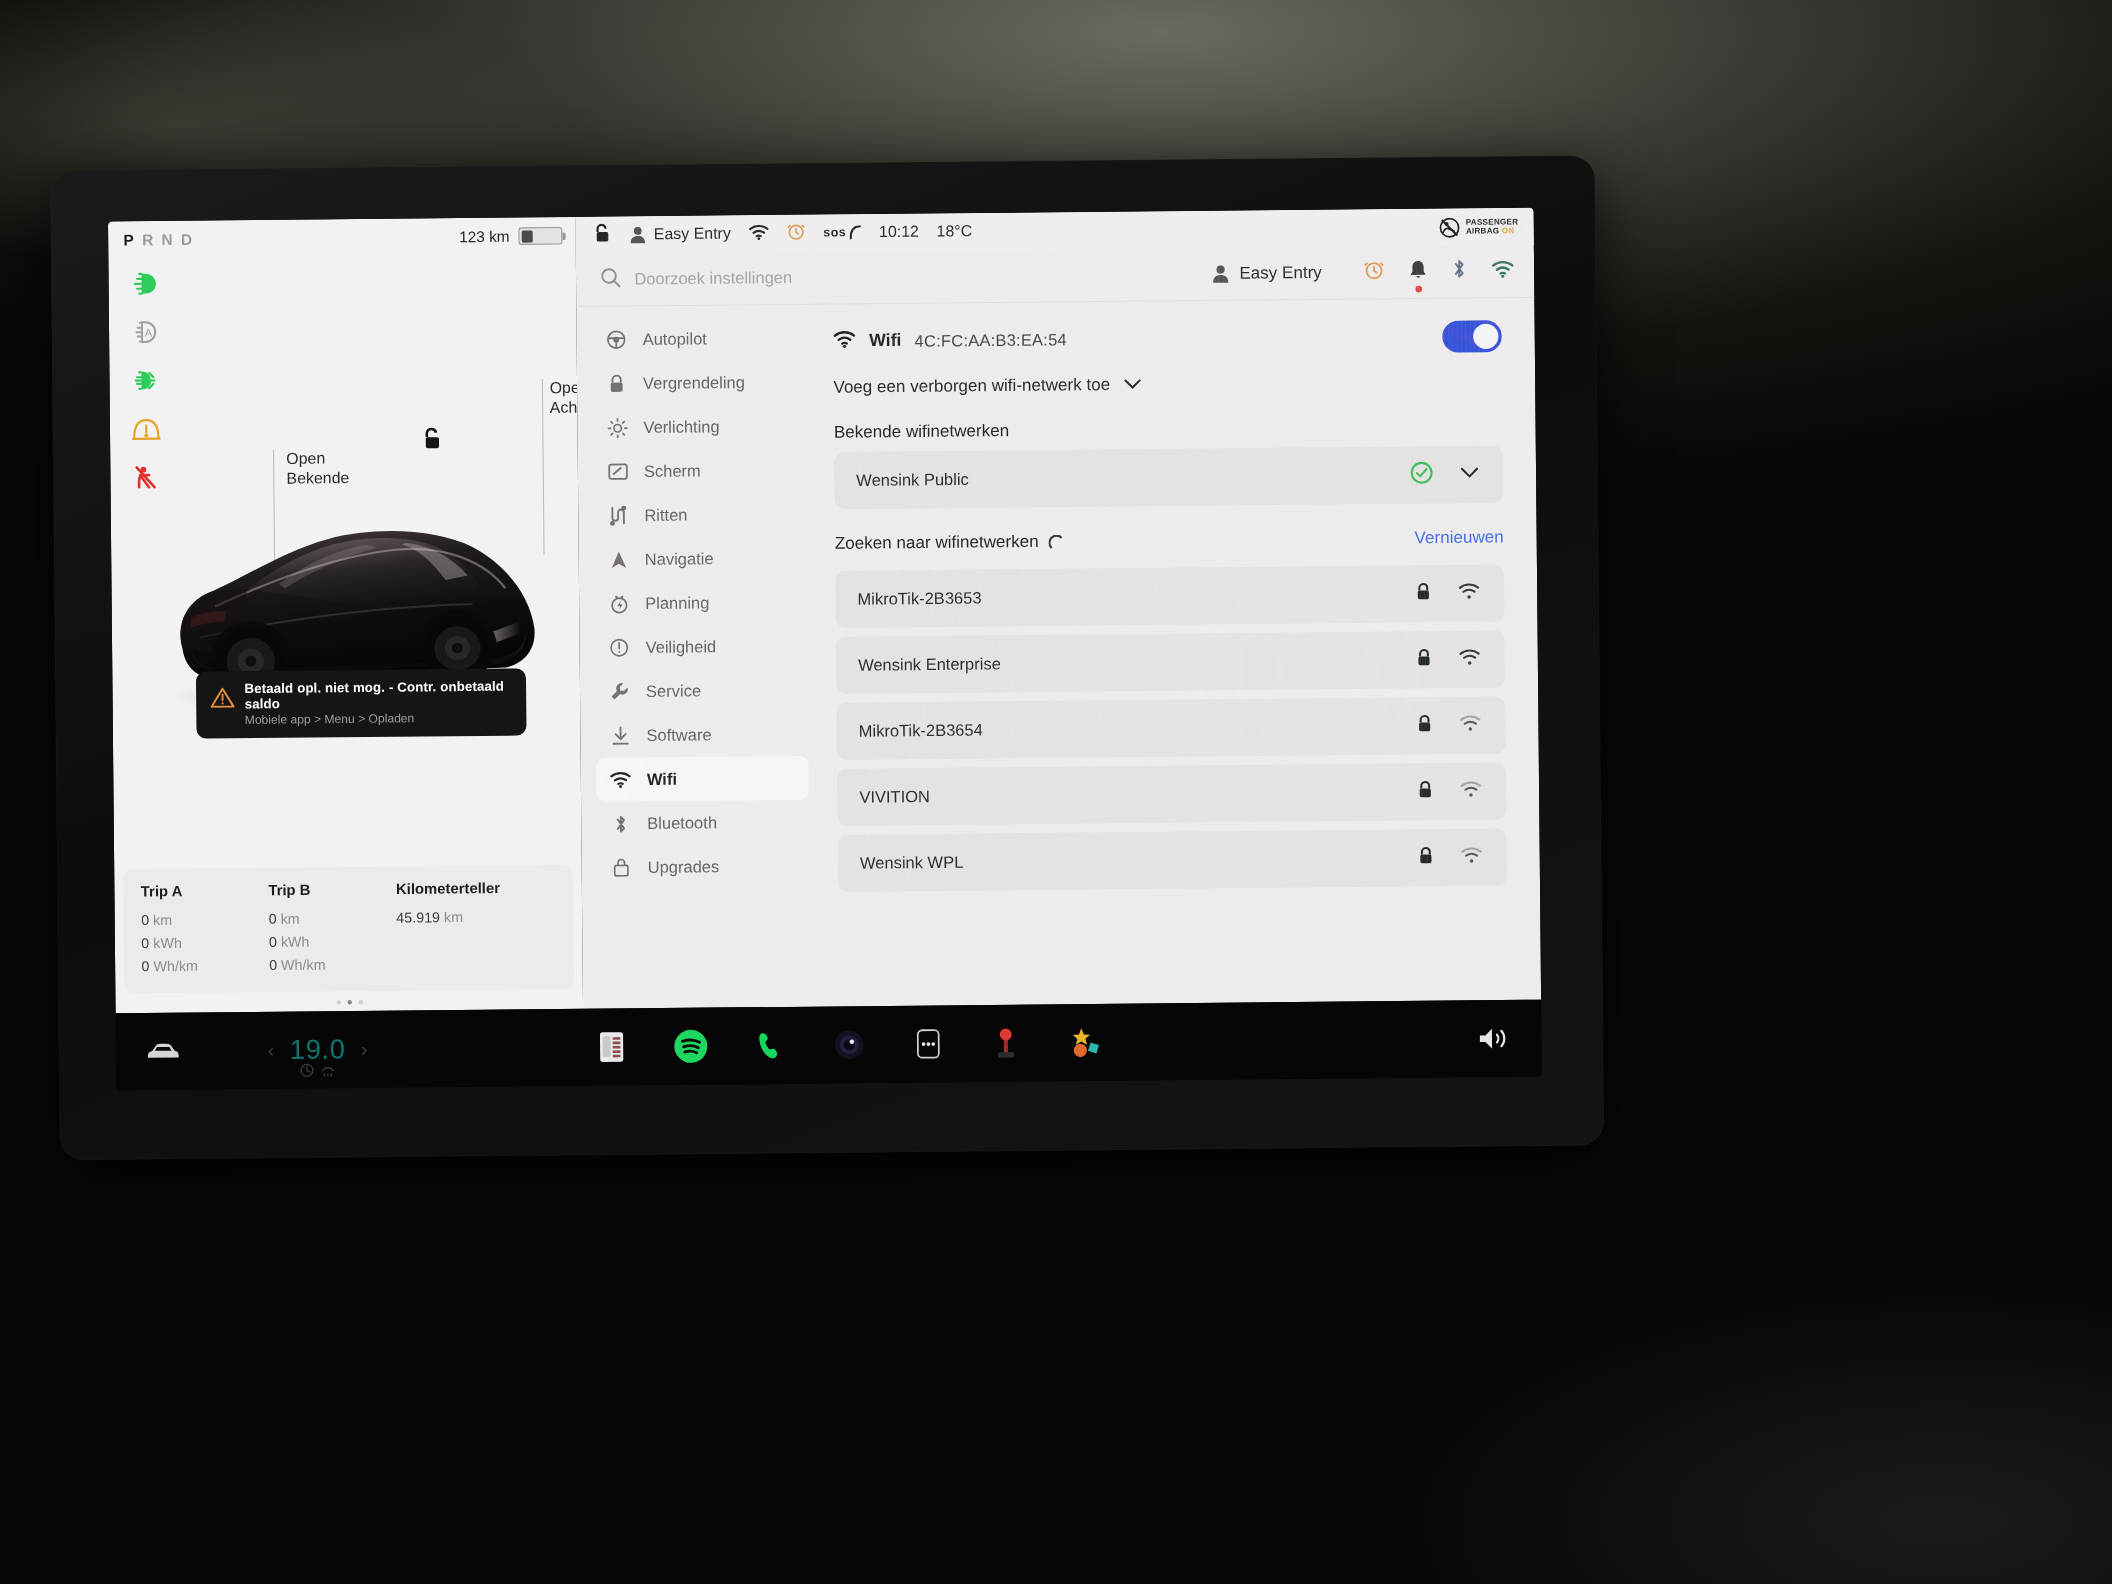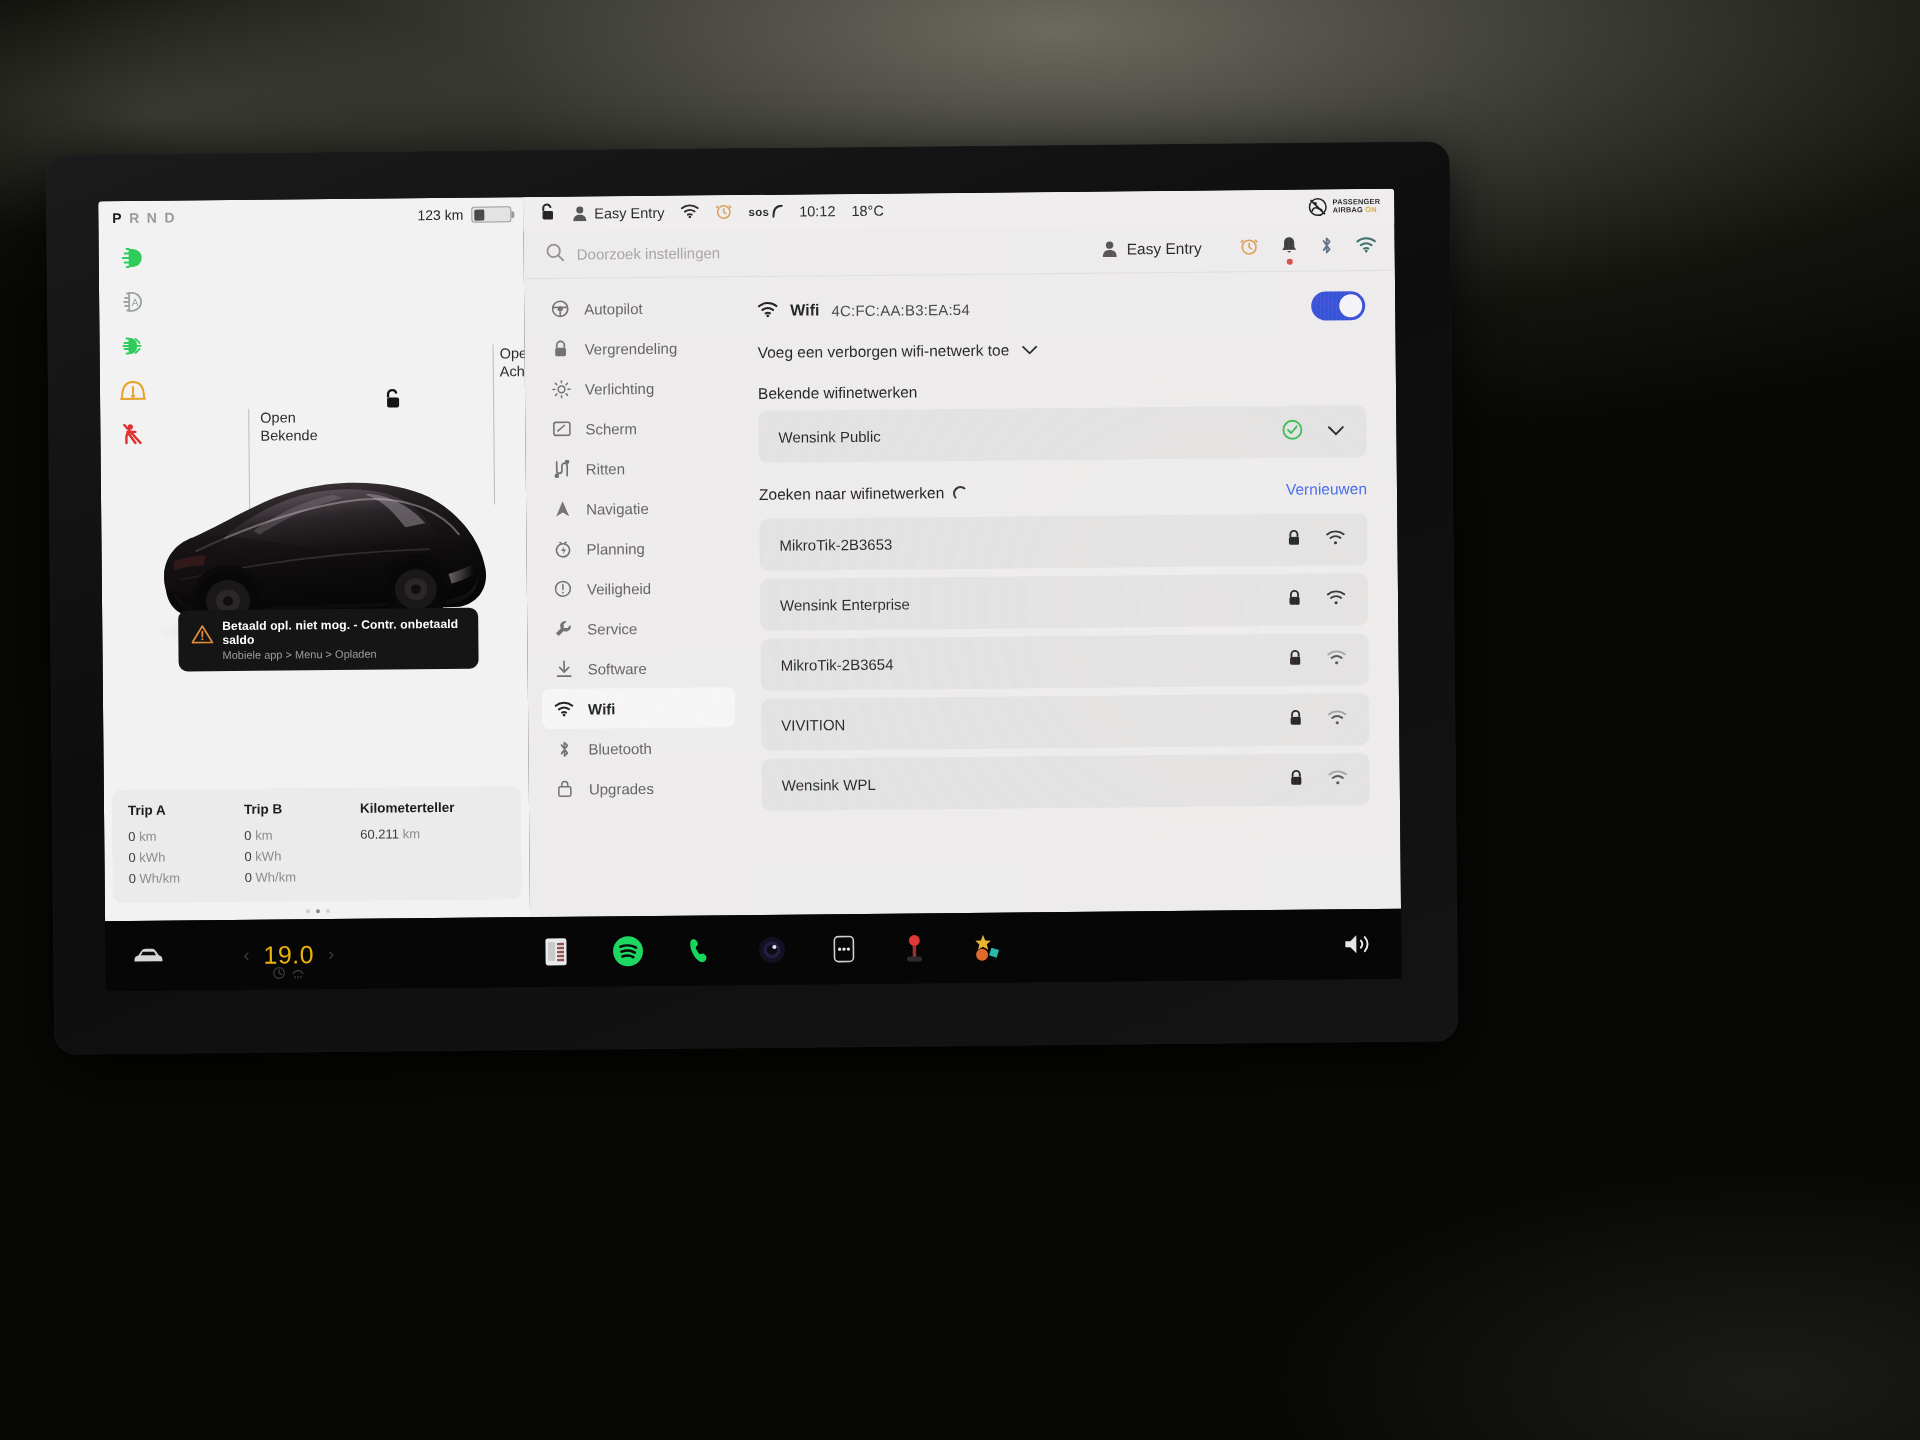--- a/index.html
+++ b/index.html
@@ -191,21 +191,21 @@
     background: repeating-linear-gradient(90deg, rgba(255,255,255,.045) 0 1px, transparent 1px 4px);
   }
 
   
   #dock {
     height: 70px; background: #060606; display: flex; align-items: center;
     padding: 0 26px; position: relative;
   }
   .dock-left { display: flex; align-items: center; gap: 0; }
   .temp-ctl { display: flex; align-items: center; gap: 14px; margin-left: 78px; color: #4a4a4a; }
-  .temp-val { font-size: 25px; color: #eab308; letter-spacing: .5px; position: relative; text-align: right; }
+  .temp-val { font-size: 25px; color: #0f766e; letter-spacing: .5px; position: relative; text-align: right; }
   .temp-sub { position:absolute; left:50%; transform:translateX(-50%); top:26px; display:flex; gap:6px; }
   .arrow { font-size: 18px; color: #3e3e3e; }
   .dock-apps { position:absolute; left: 50%; transform: translateX(-46%); display: flex; align-items: center; gap: 38px; }
   .dock-right { margin-left: auto; }
   .app { width: 34px; height: 34px; display:flex; align-items:center; justify-content:center; cursor:pointer; }
 </style>
 </head>
 <body>
 
 <div id="photo-bg"></div>
@@ -428,21 +428,21 @@
               <div class="trip-h">Trip B</div>
               <div class="trip-v">
                 <div><b>0</b> <span>km</span></div>
                 <div><b>0</b> <span>kWh</span></div>
                 <div><b>0</b> <span>Wh/km</span></div>
               </div>
             </div>
             <div class="trip-col odo">
               <div class="trip-h">Kilometerteller</div>
               <div class="trip-v">
-                <div><b>60.211</b> <span>km</span></div>
+                <div><b>45.919</b> <span>km</span></div>
               </div>
             </div>
           </div>
 
           <div class="pagedots">
             <i></i>
             <i class="act"></i>
             <i></i>
           </div>
         </div>

